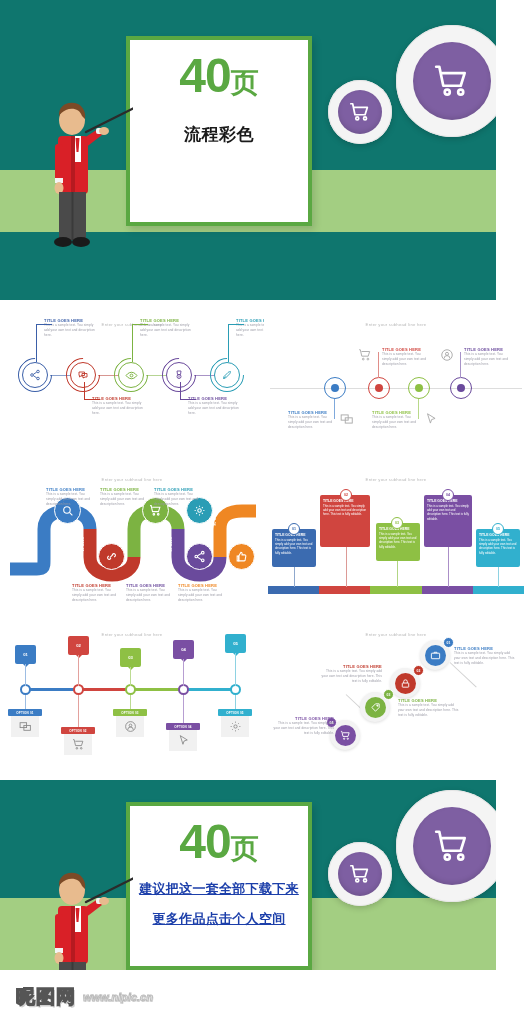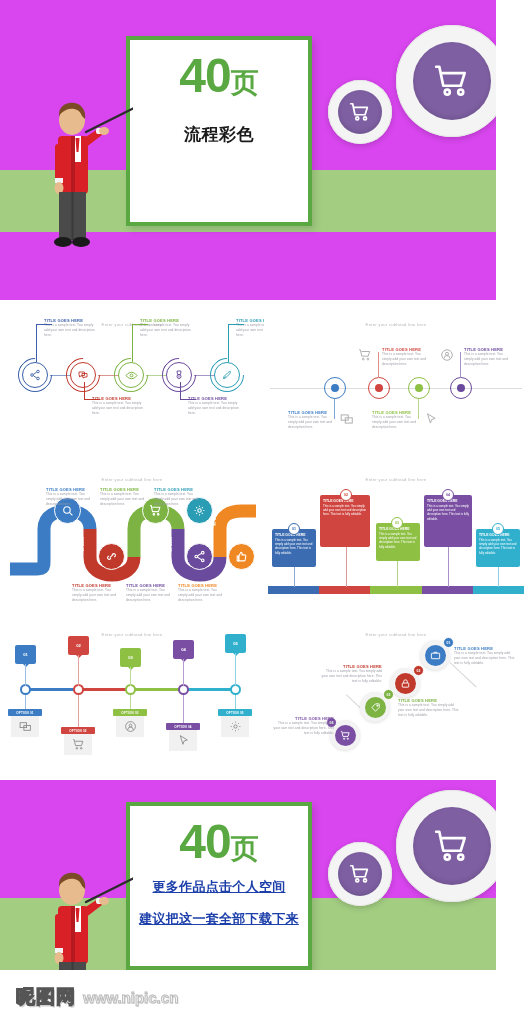--- a/index.html
+++ b/index.html
@@ -4,21 +4,21 @@
 <style>
   * { box-sizing: border-box; margin: 0; padding: 0; }
   body {
     width: 528px; height: 1024px;
     background: #ffffff;
     font-family: "Liberation Sans", sans-serif;
     position: relative; overflow: hidden;
   }
 
   
-  .banner { position: relative; width: 496px; background: #d946ef; overflow: hidden; }
+  .banner { position: relative; width: 496px; background: #0f766e; overflow: hidden; }
   .banner-top { height: 300px; }
   .banner-bottom { height: 190px; }
 
   .green-band {
     position: absolute; left: 0; width: 100%;
     background: #a3ce82;
   }
   .banner-top .green-band { top: 170px; height: 62px; }
   .banner-bottom .green-band { top: 118px; height: 72px; }
 
@@ -218,21 +218,21 @@
   .footer {
     position: absolute; left: 0; top: 970px; width: 528px; height: 54px;
     background: #fff; display: flex; align-items: center;
   }
   .wm-logo {
     margin-left: 16px; font-size: 19px; font-weight: bold; color: #ffffff;
     -webkit-text-stroke: 1.4px #555; letter-spacing: 1px;
     text-shadow: 1.5px 1.5px 0 rgba(120,120,120,.35);
   }
   .wm-url {
-    margin-left: 7px; font-size: 15px; font-weight: bold;
+    margin-left: 7px; font-size: 11px; font-style: italic; font-weight: bold;
     color: #f2f2f2; -webkit-text-stroke: .9px #b9b9b9;
     text-shadow: 1px 1px 0 rgba(150,150,150,.3);
   }
   .wm-id {
     margin-left: auto; margin-right: 4px;
     background: #d8d8d8; color: #f5f5f5;
     font-size: 11px; padding: 3px 6px; letter-spacing: .2px;
     white-space: nowrap;
   }
   .thumb-white-gap { position:absolute; left:0; top:765px; width:528px; height:8px; background:#fff; }
@@ -773,21 +773,21 @@
             <circle cx="17.5" cy="19" r="1.6"></circle>
         </svg>
       </div>
     </div>
   </div>
 
   <div class="title-card">
     <div class="pages-line">
       <span class="pages-num">40</span><span class="pages-unit">页</span>
     </div>
+    <div class="promo-line">建议把这一套全部下载下来</div>
     <div class="promo-line second">更多作品点击个人空间</div>
-    <div class="promo-line">建议把这一套全部下载下来</div>
   </div>
 </div>
 
 <div class="footer">
   <span class="wm-logo">昵图网</span>
   <span class="wm-url">www.nipic.cn</span>
 </div>
 
 </body></html>

